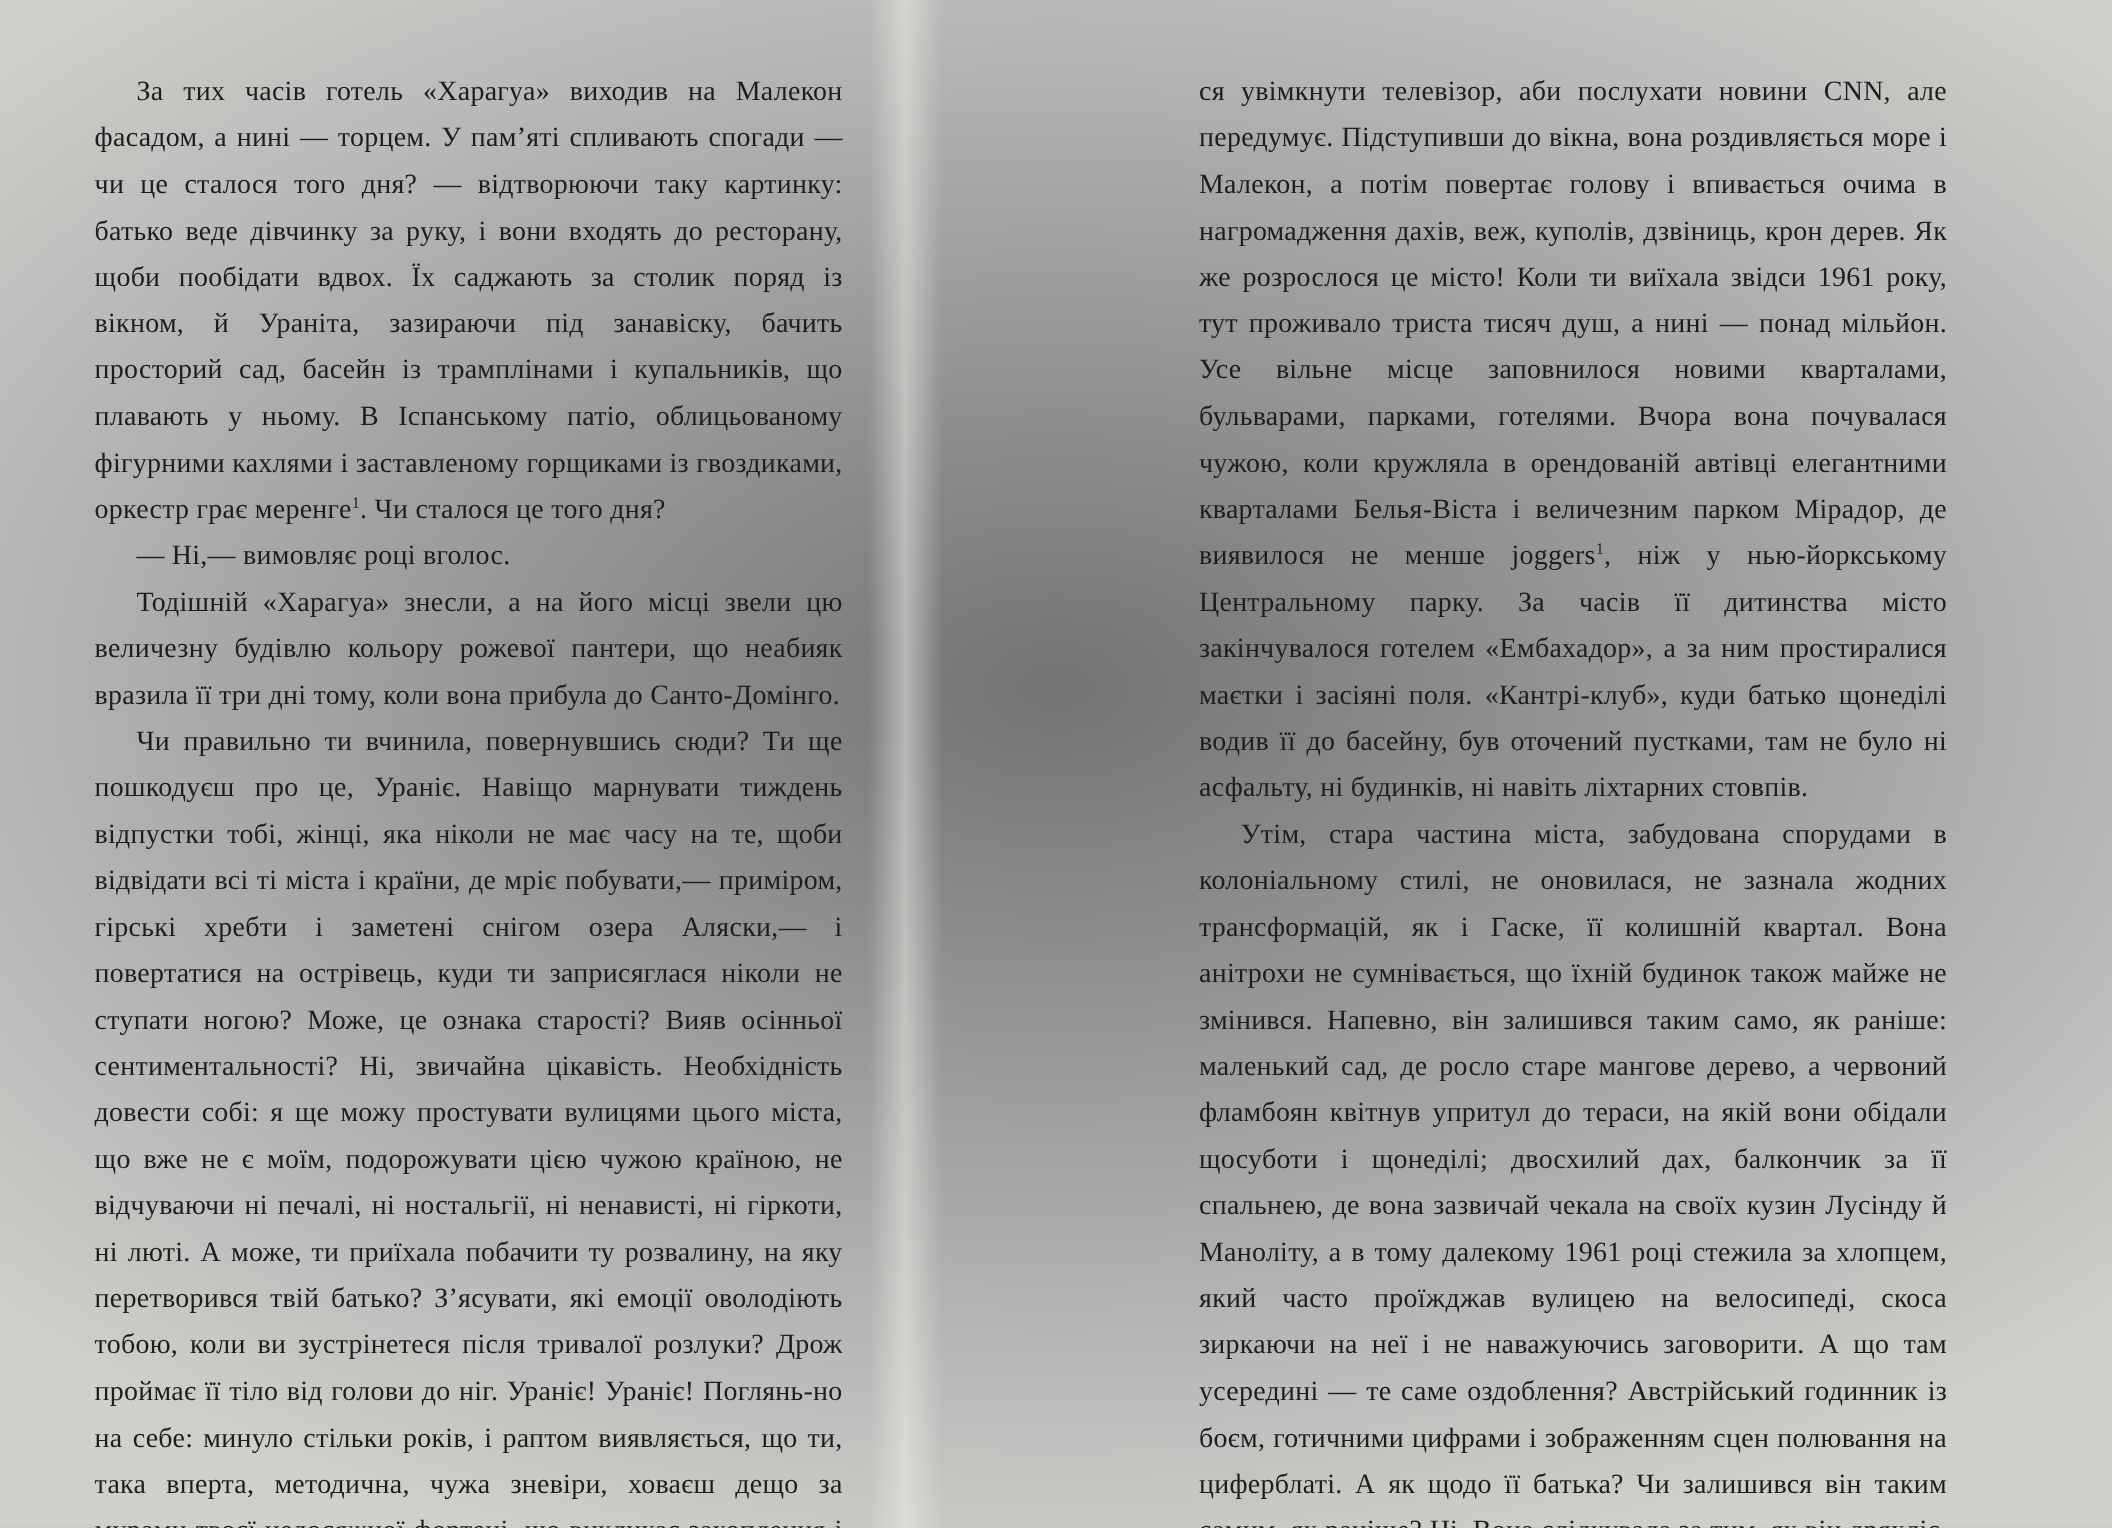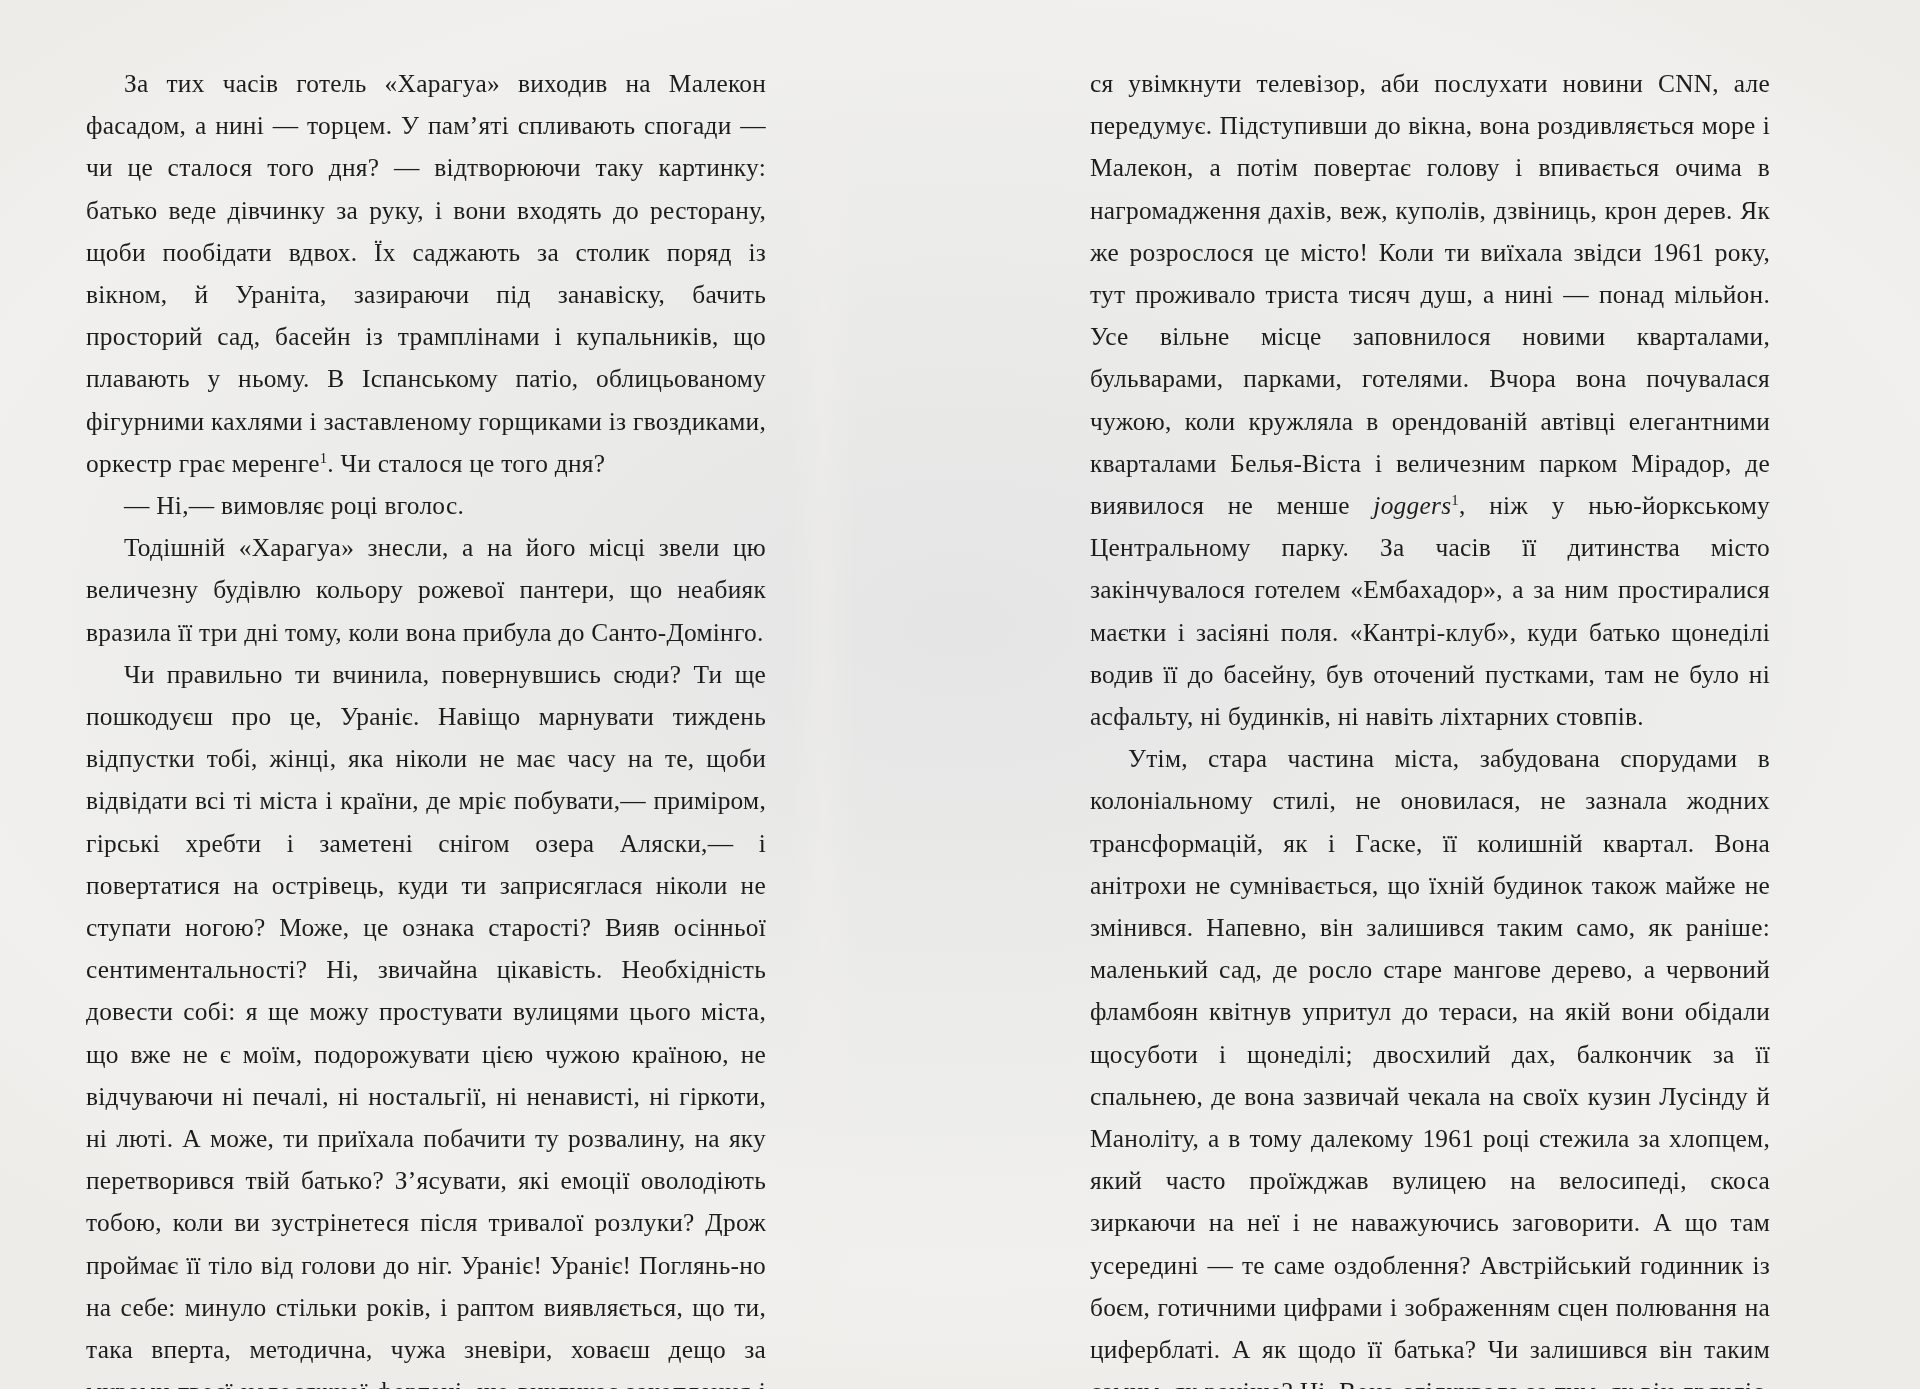--- a/index.html
+++ b/index.html
@@ -12,21 +12,21 @@
     height: 1389px;
     font-family: "Liberation Serif", "DejaVu Serif", serif;
     color: #1d1d1d;
     overflow: hidden;
   }
 
   .spread {
     position: relative;
     width: 1920px;
     height: 1389px;
-    background: #e5e5e5;
+    background: #737373;
     display: flex;
     justify-content: space-between;
     box-sizing: border-box;
     padding: 62px 150px 0 78px;
   }
 
   
   .scan-tint {
     position: absolute;
     inset: 0;
@@ -68,21 +68,20 @@
   .body-text p.noindent {
     text-indent: 0;
   }
 
   .sup {
     font-size: 0.58em;
     vertical-align: super;
     line-height: 0;
   }
   .ital {
-    font-style: italic;
   }
 
   .spacer { flex: 1 1 auto; }
 </style>
 </head>
 <body>
 
 <div class="spread">
   <div class="scan-tint"></div>
   <div class="gutter-shade"></div>

